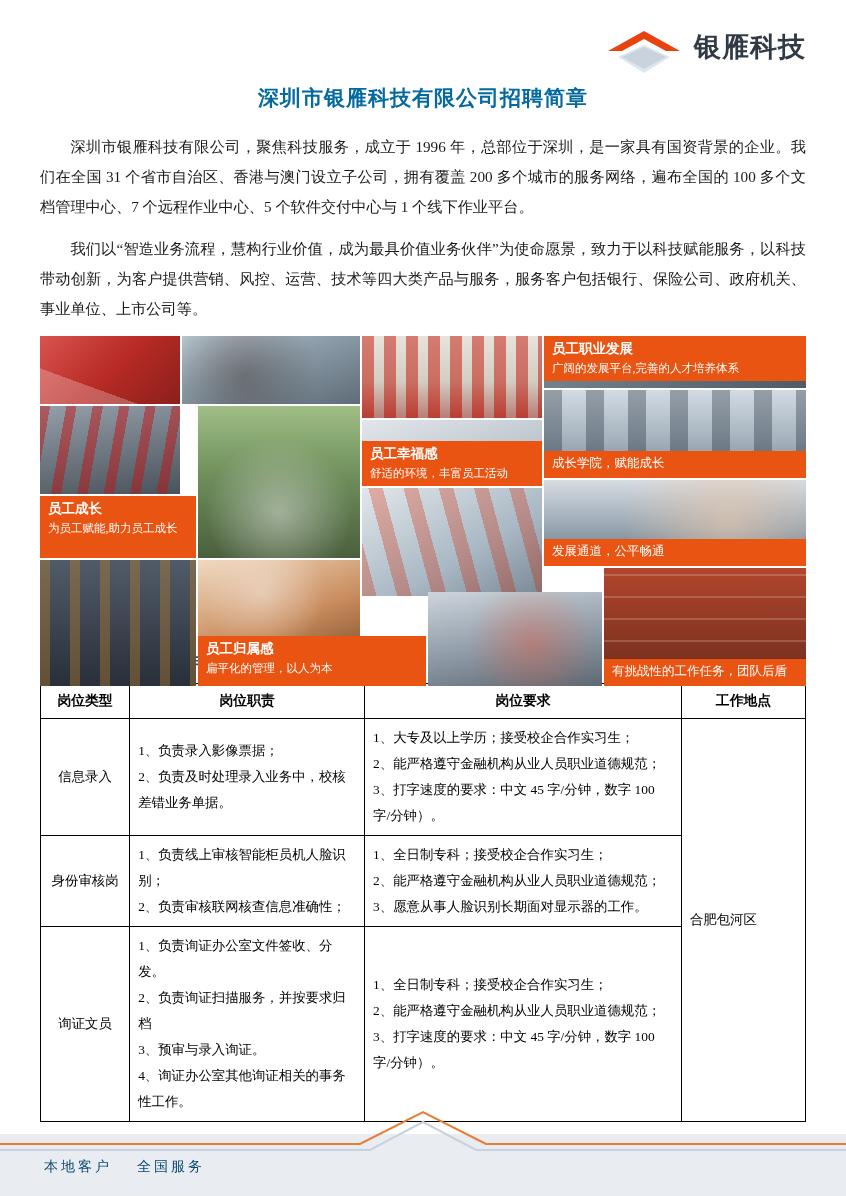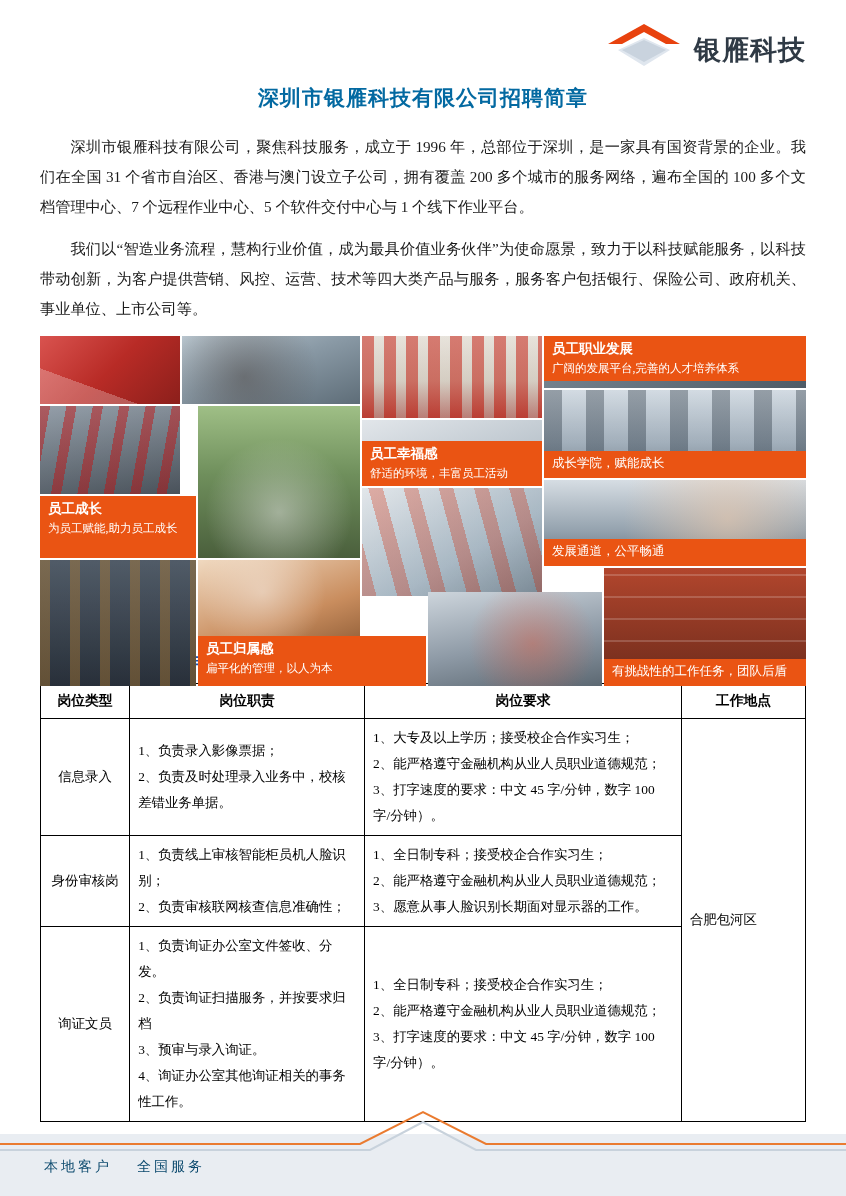--- a/index.html
+++ b/index.html
@@ -24,23 +24,23 @@
   }
 
   
   .header {
     position: relative;
     height: 78px;
   }
   .logo {
     position: absolute;
     right: 0;
-    top: 22px;
+    top: 29px;
     display: flex;
-    align-items: flex-end;
+    align-items: flex-start;
     gap: 12px;
   }
   .logo-mark {
     position: relative;
     width: 76px;
     height: 46px;
   }
   .logo-mark svg { display: block; }
   .logo-text {
     font-family: "Liberation Sans", sans-serif;

